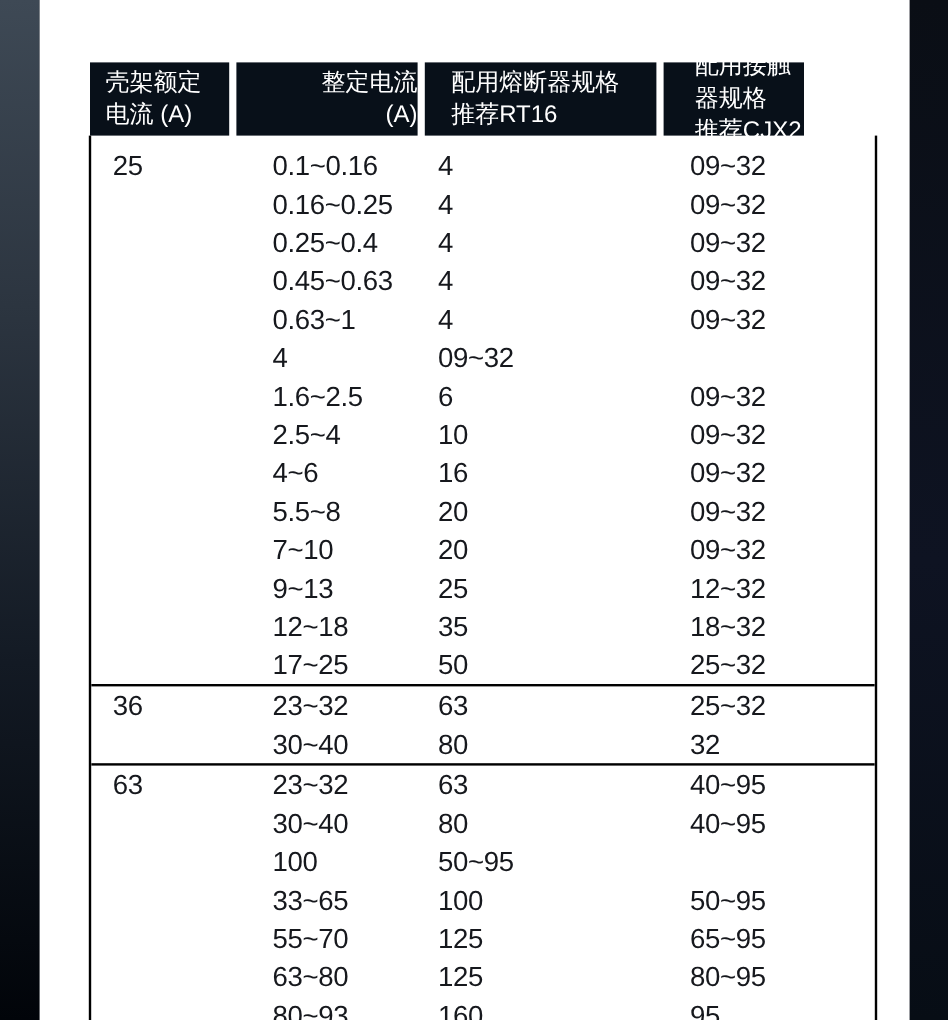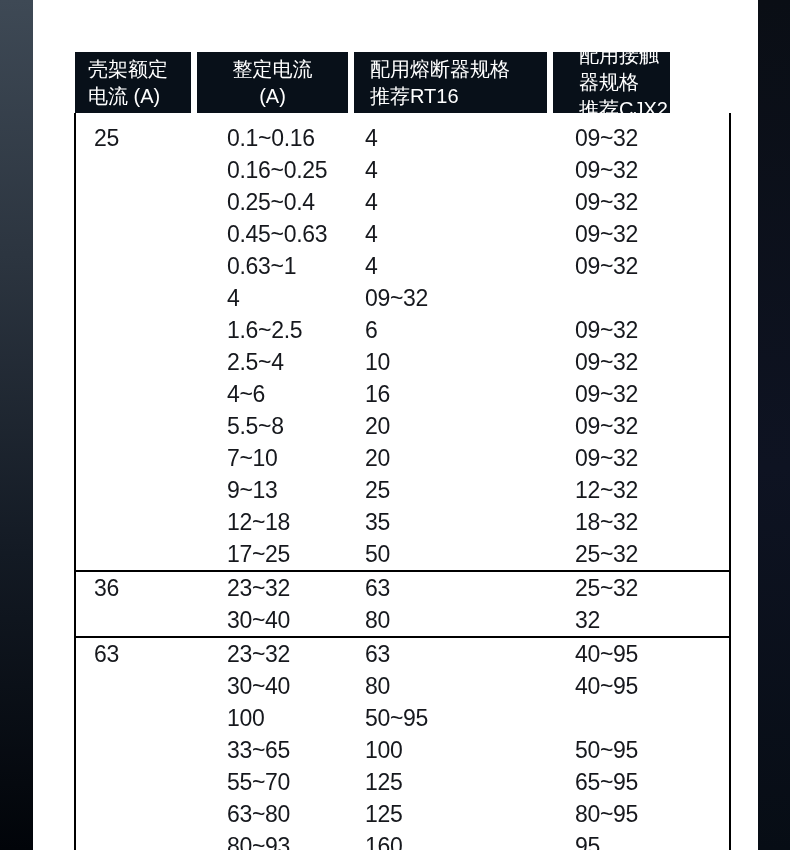--- a/index.html
+++ b/index.html
@@ -23,22 +23,22 @@
   .spec-header{
     position:absolute;left:42px;top:52px;width:595px;height:61px;
     display:flex;gap:6px;background:var(--sheet-bg,#ffffff);
   }
   .hcell{
     background:var(--header-bg,#081019);color:var(--header-text,#ffffff);
     display:flex;flex-direction:column;justify-content:center;
     font-size:20px;line-height:27px;font-weight:500;box-sizing:border-box;
   }
   .hcell.h0{width:116px;padding-left:13px;}
-  .hcell.h1{width:151px;text-align:center;}
-  .hcell.h2{width:193px;padding-left:16px;}
+  .hcell.h1{width:151px;text-align:center;align-items:flex-end;}
+  .hcell.h2{width:193px;padding-left:22px;}
   .hcell.h3{flex:1;padding-left:26px;}
   .spec-body{
     position:absolute;left:41px;top:113px;width:657px;height:737px;
     box-sizing:border-box;overflow:hidden;
     border-left:2px solid var(--border-c,#000);
     border-right:2px solid var(--border-c,#000);
     color:var(--body-text,#16181d);
   }
   .section{border-bottom:2px solid var(--border-c,#000);}
   .section:first-child{padding-top:9px;}

